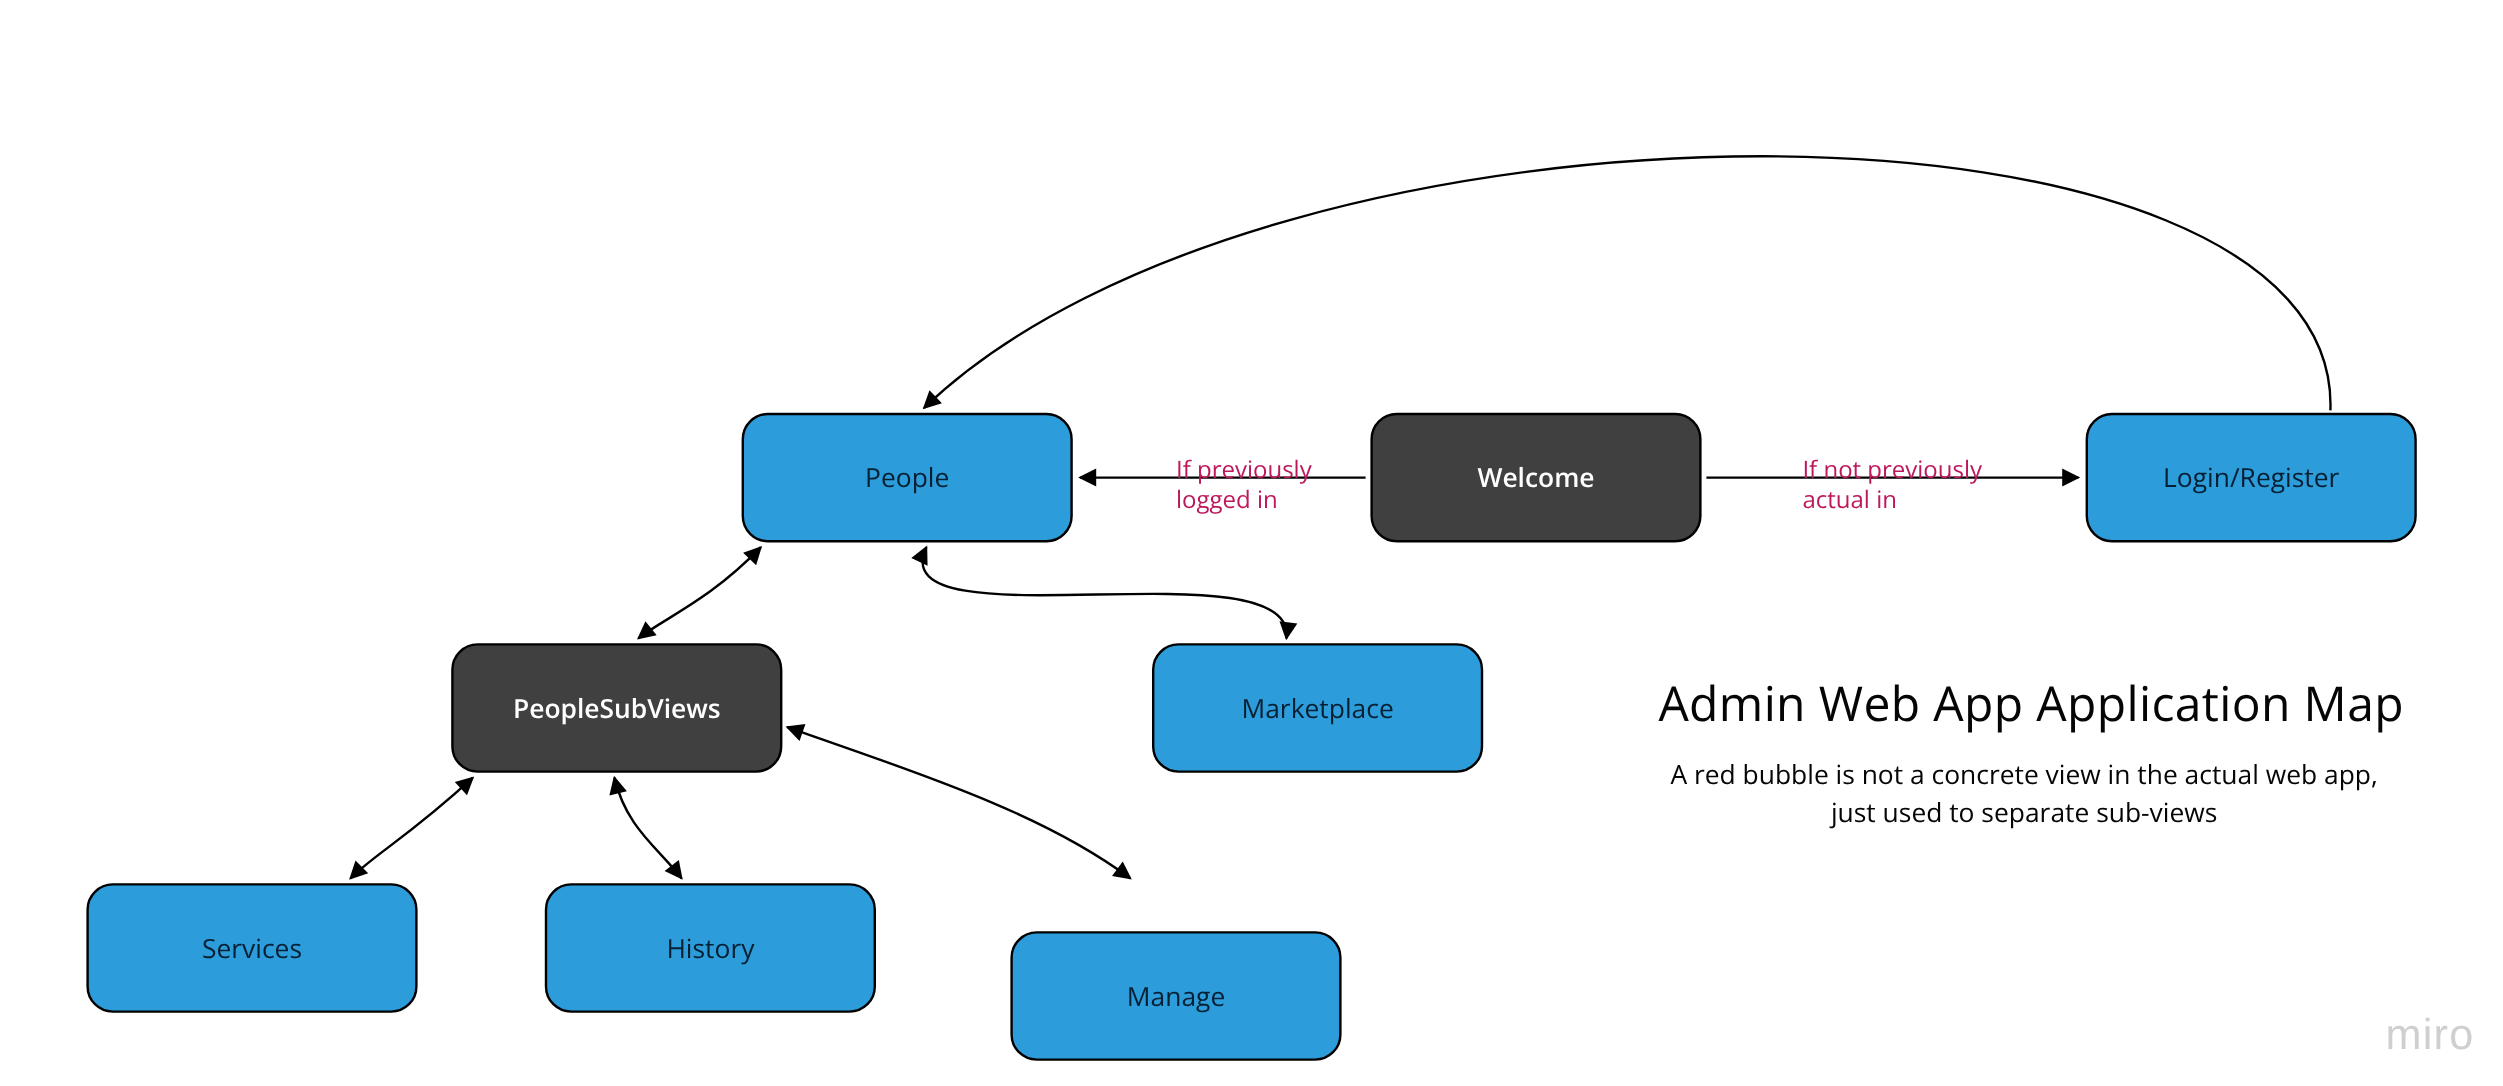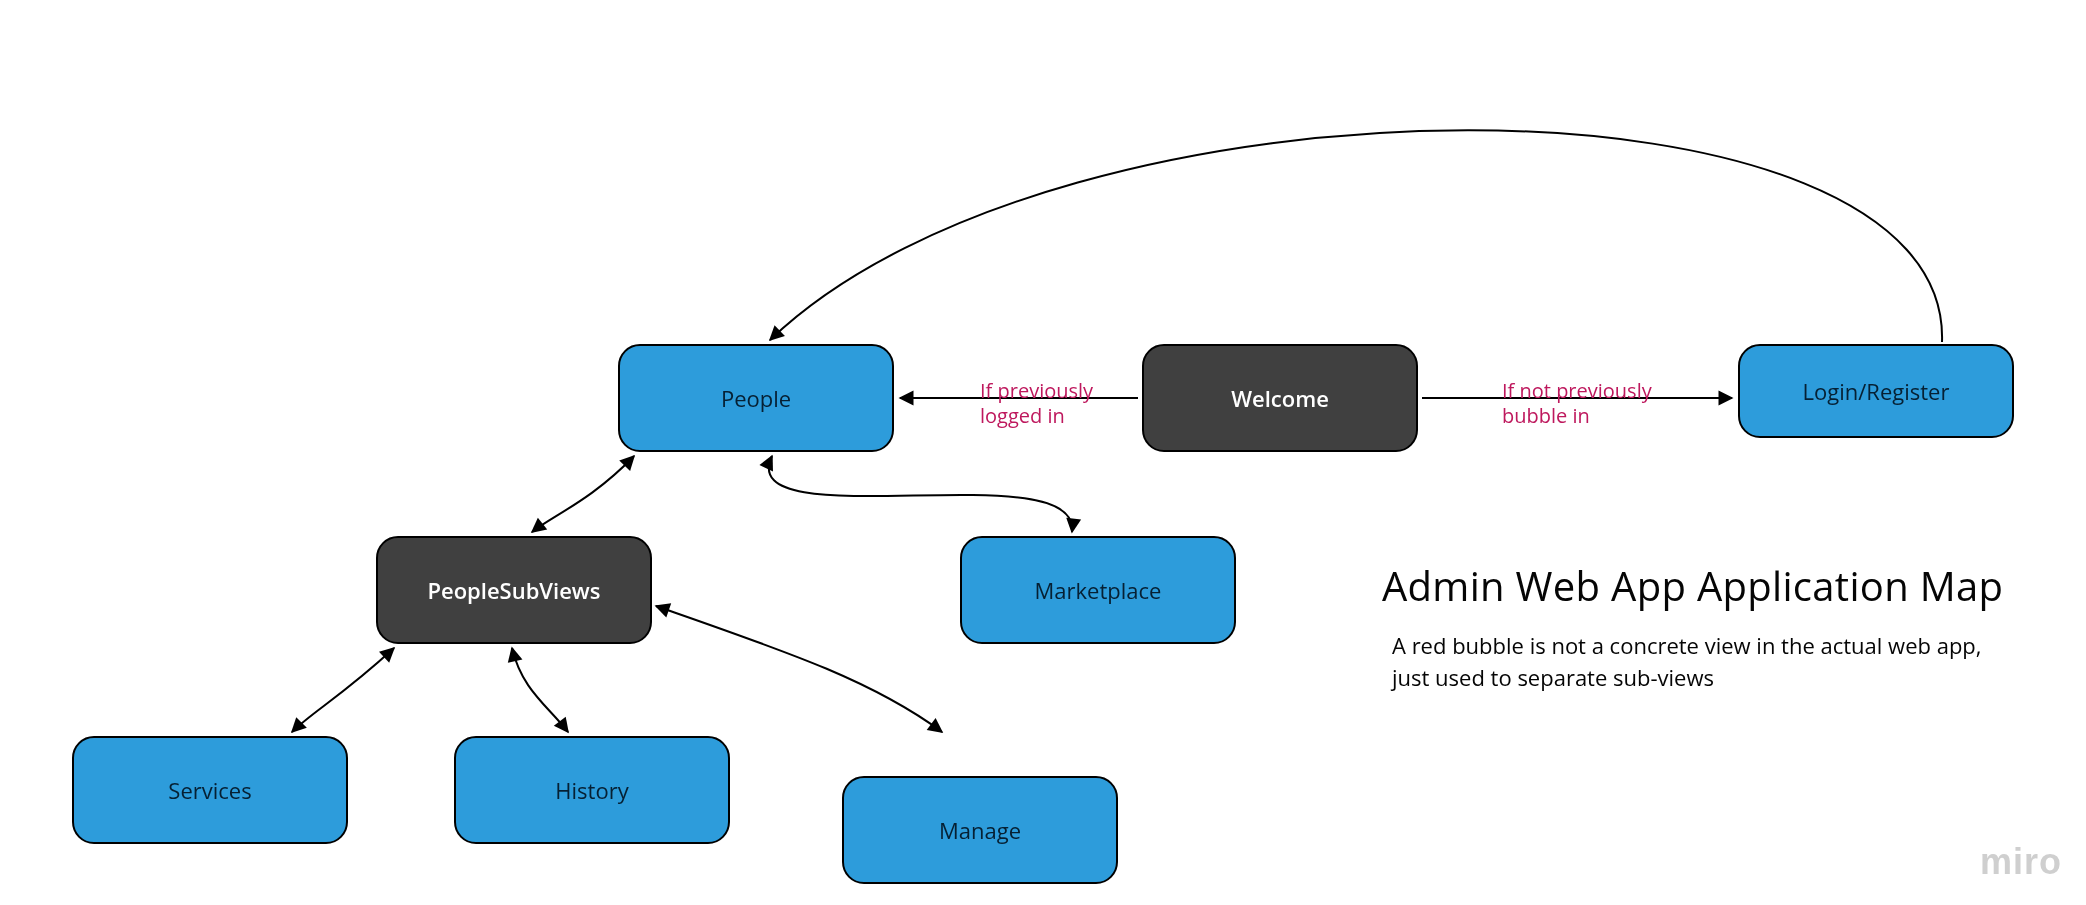--- a/index.html
+++ b/index.html
@@ -50,28 +50,29 @@
   .title {
     position: absolute;
     font-size: 40px;
     color: #050505;
     letter-spacing: 0.3px;
   }
   .subtitle {
     position: absolute;
     font-size: 22px;
     color: #050505;
+    text-align: center;
     line-height: 1.45;
     white-space: pre;
   }
   .miro-logo {
     position: absolute;
     font-size: 36px;
     color: #cfcfcf;
-    font-weight: 700;
+    font-weight: 400;
     letter-spacing: 1px;
     font-family: "Helvetica Neue", Arial, sans-serif;
   }
   svg.edges {
     position: absolute;
     left: 0; top: 0;
     width: 2086px;
     height: 905px;
     pointer-events: none;
   }
@@ -106,21 +107,21 @@
   </svg>
 
   <div class="node blue" style="left:606px; top:344px; width:276px; height:108px;">
     <span>People</span>
   </div>
 
   <div class="node red" style="left:1130px; top:344px; width:276px; height:108px;">
     <span>Welcome</span>
   </div>
 
-  <div class="node blue" style="left:1726px; top:344px; width:276px; height:94px;">
+  <div class="node blue" style="left:1726px; top:344px; width:276px; height:108px;">
     <span>Login/Register</span>
   </div>
 
   <div class="node blue" style="left:948px; top:536px; width:276px; height:108px;">
     <span>Marketplace</span>
   </div>
 
   <div class="node red" style="left:364px; top:536px; width:276px; height:108px;">
     <span>PeopleSubViews</span>
   </div>
@@ -134,21 +135,21 @@
   </div>
 
   <div class="node blue" style="left:830px; top:736px; width:276px; height:108px;margin-top:40px;">
     <span>Manage</span>
   </div>
 
   <div class="edge-label" style="left:968px; top:378px;">If previously
 logged in</div>
 
   <div class="edge-label" style="left:1490px; top:378px;">If not previously
-bubble in</div>
+actual in</div>
 
   <div class="title" style="left:1370px; top:558px;">Admin Web App Application Map</div>
 
   <div class="subtitle" style="left:1380px; top:630px;">A red bubble is not a concrete view in the actual web app,
 just used to separate sub-views</div>
 
   <div class="miro-logo" style="right:36px; bottom:22px;">miro</div>
 
 </div>
 

